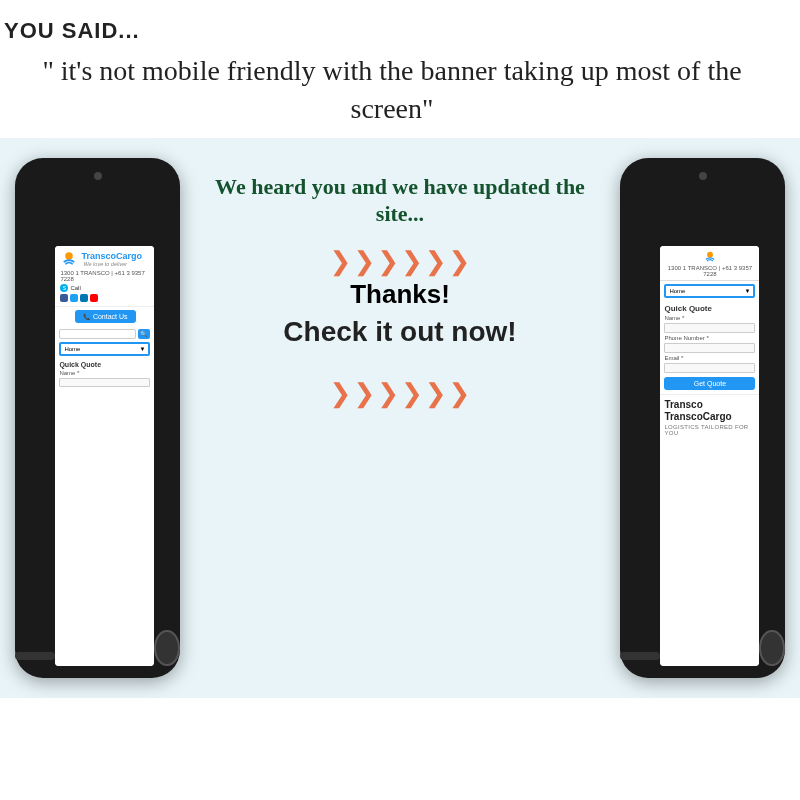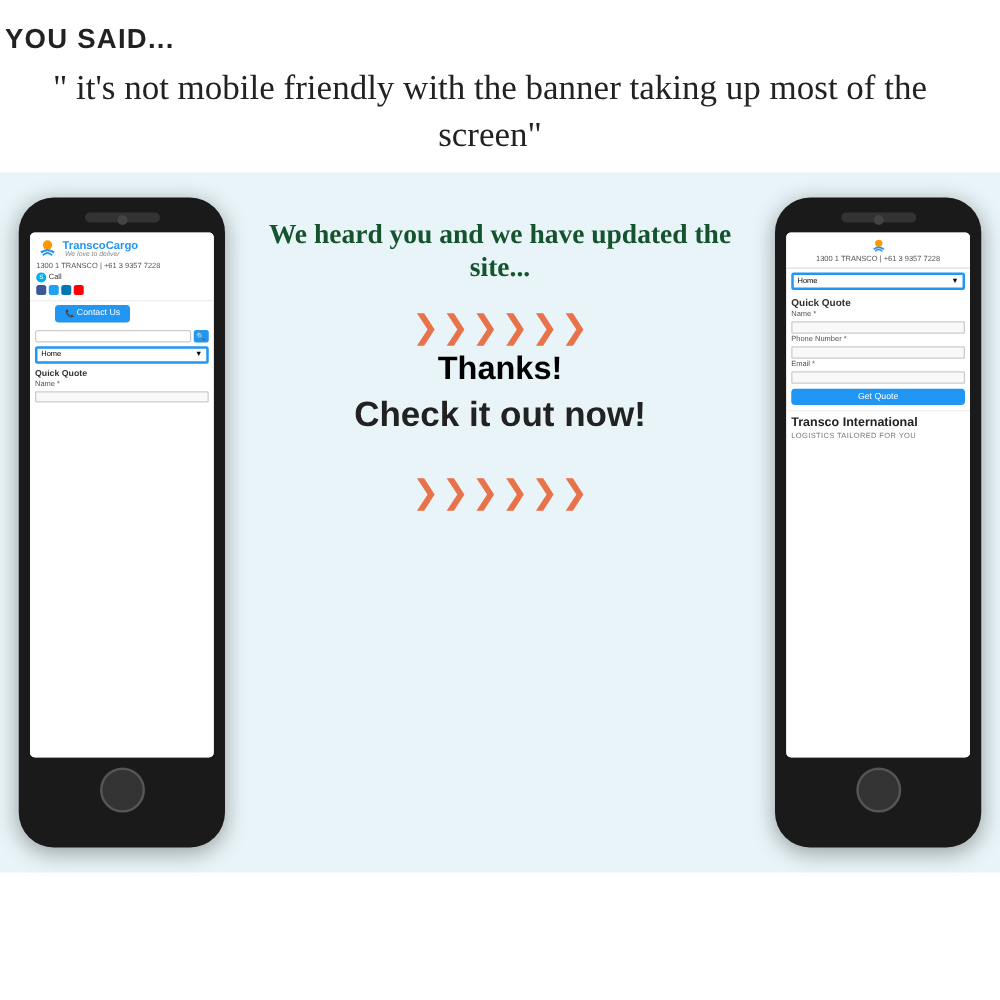--- a/index.html
+++ b/index.html
@@ -53,22 +53,22 @@
     .phone-mockup {
       width: 165px;
       min-width: 165px;
       height: 520px;
       background: #1a1a1a;
       border-radius: 28px;
       padding: 12px 0;
       position: relative;
       box-shadow: 0 4px 18px rgba(0,0,0,0.35);
       display: flex;
-      flex-direction: column;
-      align-items: center;
+      flex-direction: row;
+      align-items: flex-end;
     }
 
     .phone-top-bar {
       width: 60px;
       height: 8px;
       background: #333;
       border-radius: 4px;
       margin-bottom: 6px;
     }
 
@@ -514,21 +514,21 @@
 
         <div class="sc-right-label">Phone Number *</div>
         <div class="sc-right-input"></div>
 
         <div class="sc-right-label">Email *</div>
         <div class="sc-right-input"></div>
 
         <div class="sc-right-get-quote">Get Quote</div>
 
         <div class="sc-right-brand-section">
-          <div class="sc-right-brand-title">Transco International</div>
+          <div class="sc-right-brand-title">Transco TranscoCargo</div>
           <div class="sc-right-brand-sub">LOGISTICS TAILORED FOR YOU</div>
         </div>
       </div>
     </div>
     <div class="phone-bottom-btn"></div>
   </div>
 
 </div>
 
 </body></html>

